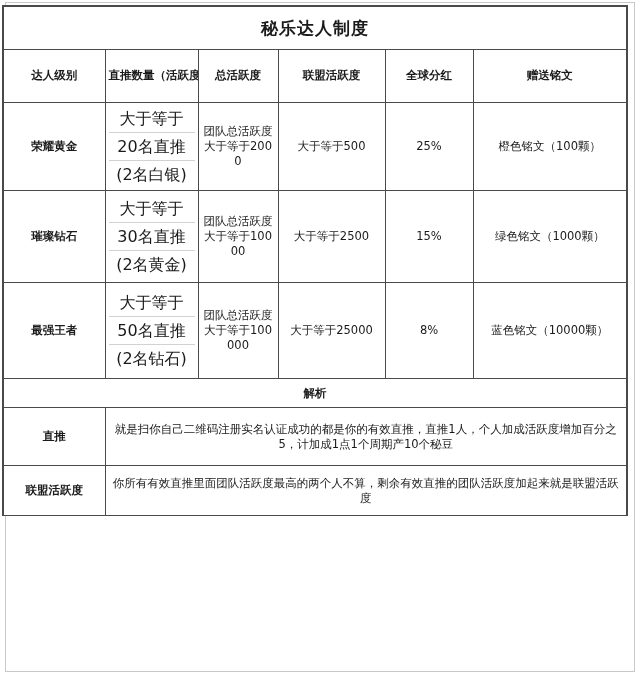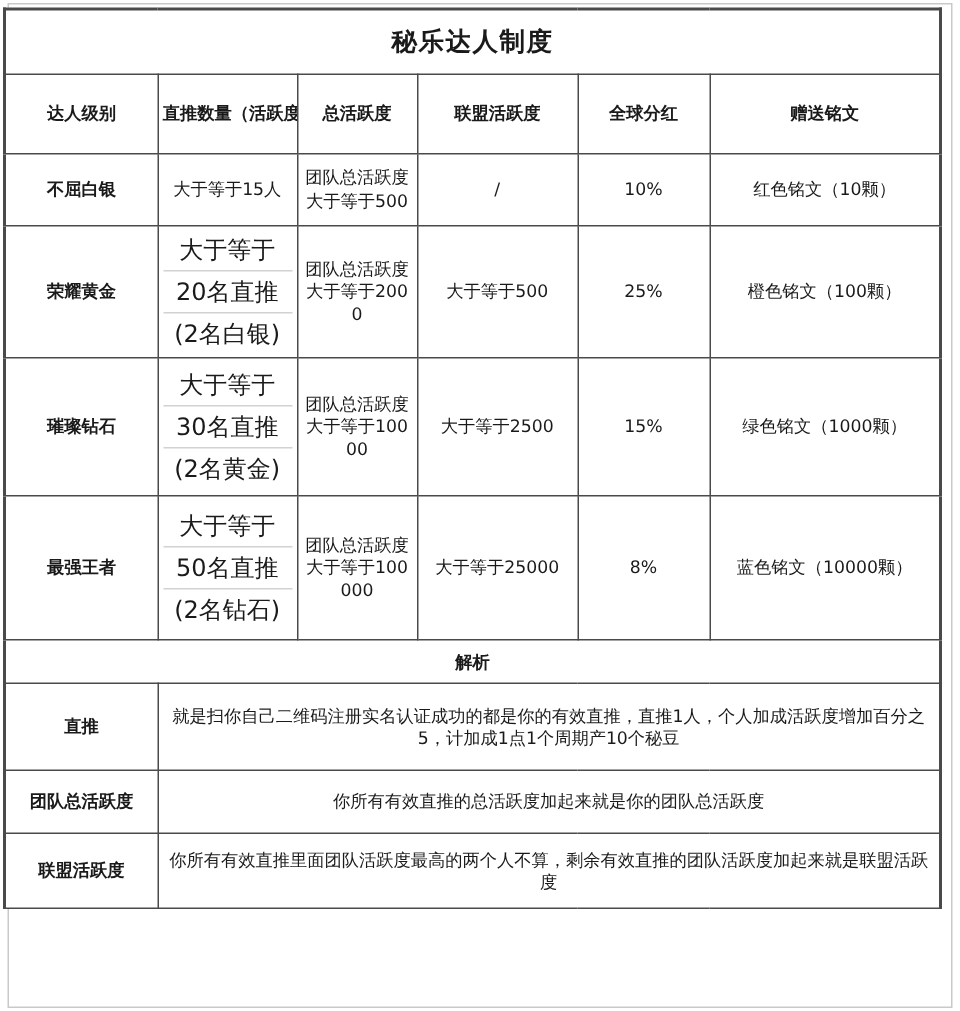--- a/index.html
+++ b/index.html
@@ -154,28 +154,20 @@
 
       <tr class="hdr">
         <td class="hdr-cell edge-l">达人级别</td>
         <td class="hdr-cell clip">直推数量（活跃度大于等于1)</td>
         <td class="hdr-cell">总活跃度</td>
         <td class="hdr-cell">联盟活跃度</td>
         <td class="hdr-cell">全球分红</td>
         <td class="hdr-cell edge-r">赠送铭文</td>
       </tr>
 
-      <tr class="row-h1">
-        <td class="lvl-cell edge-l">不屈白银</td>
-        <td>大于等于15人</td>
-        <td>团队总活跃度大于等于500</td>
-        <td>/</td>
-        <td>10%</td>
-        <td class="edge-r">红色铭文（10颗）</td>
-      </tr>
 
       <tr class="row-h2">
         <td class="lvl-cell edge-l">荣耀黄金</td>
         <td class="nested">
           <div class="nested-inner">
             <div>大于等于</div>
             <div>20名直推</div>
             <div>(2名白银)</div>
           </div>
         </td>
@@ -217,24 +209,20 @@
 
       <tr>
         <td class="section-cell edge-l edge-r" colspan="6">解析</td>
       </tr>
 
       <tr class="exp-r1">
         <td class="exp-label edge-l">直推</td>
         <td class="exp-text edge-r" colspan="5">就是扫你自己二维码注册实名认证成功的都是你的有效直推，直推1人，个人加成活跃度增加百分之5，计加成1点1个周期产10个秘豆</td>
       </tr>
 
-      <tr class="exp-r2">
-        <td class="exp-label edge-l">团队总活跃度</td>
-        <td class="exp-text edge-r" colspan="5">你所有有效直推的总活跃度加起来就是你的团队总活跃度</td>
-      </tr>
 
       <tr class="exp-r3">
         <td class="exp-label edge-l">联盟活跃度</td>
         <td class="exp-text edge-r" colspan="5">你所有有效直推里面团队活跃度最高的两个人不算，剩余有效直推的团队活跃度加起来就是联盟活跃度</td>
       </tr>
 
 
     </tbody>
       </table>
   </div>

